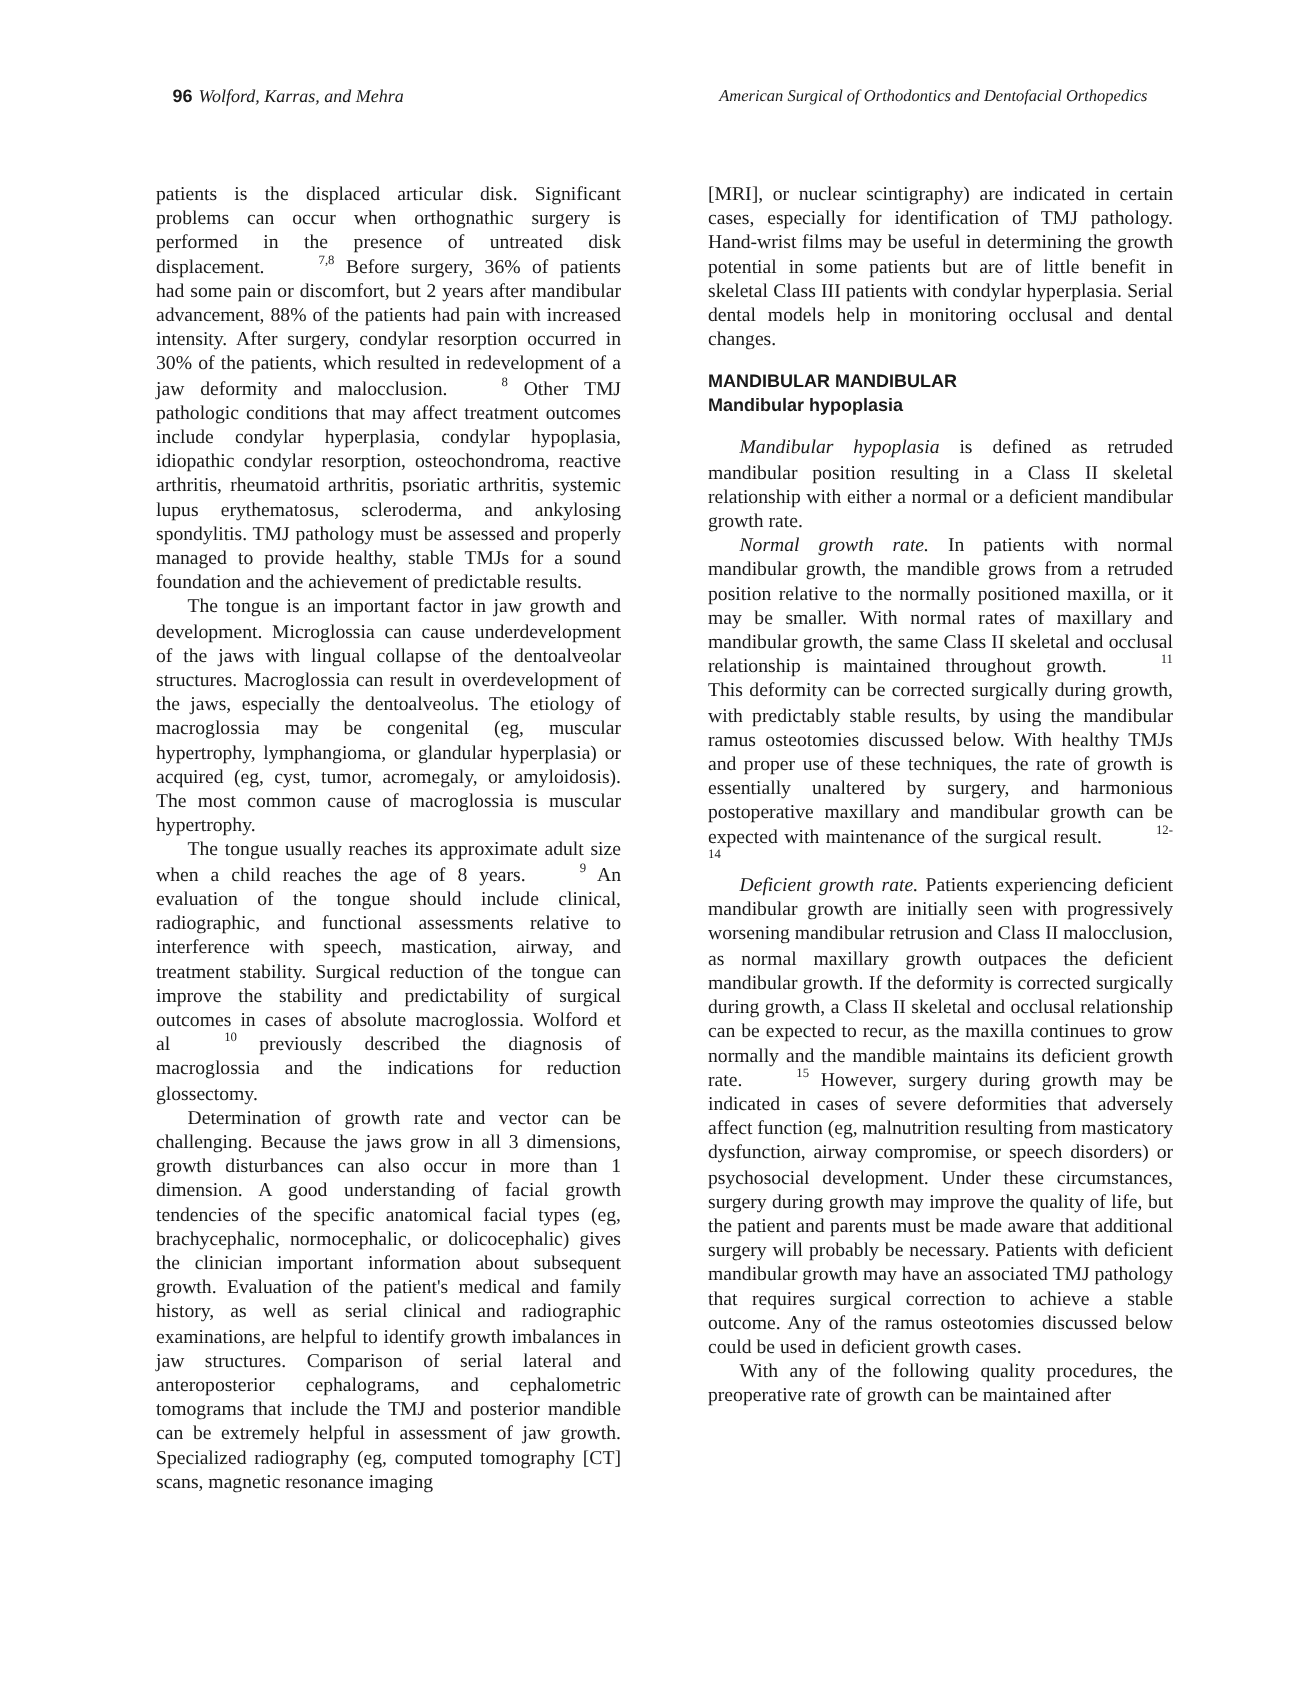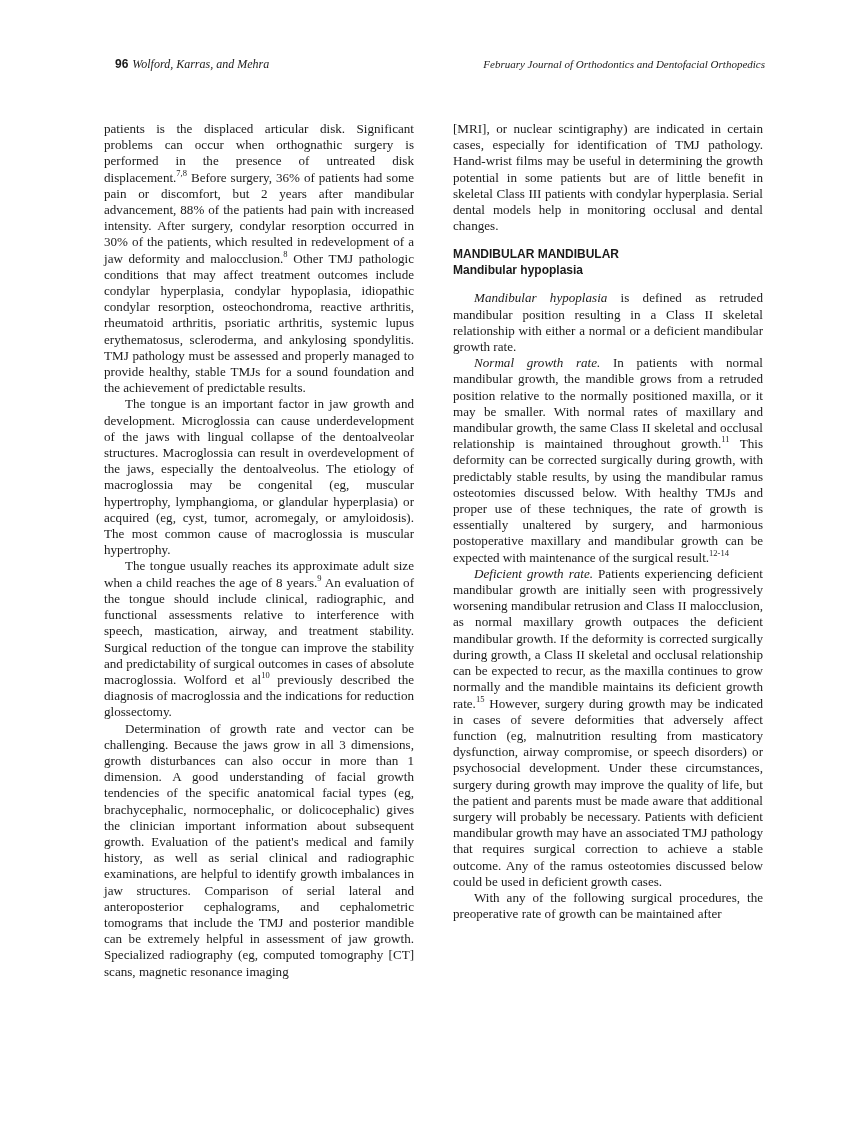--- a/index.html
+++ b/index.html
@@ -3,49 +3,49 @@
 <meta charset="utf-8">
 <style>
   html, body { margin:0; padding:0; background:#ffffff; }
   body { width:866px; height:1122px; position:relative; overflow:hidden; color:#1a1a1a; }
   .running-head { position:absolute; top:57px; left:103px; width:662px; height:34px; }
   .rh-left { position:absolute; left:12px; top:0; font-family:"Liberation Serif", serif; font-style:italic; font-size:12px; }
   .rh-left .pg { font-family:"Liberation Sans", sans-serif; font-style:normal; font-weight:bold; font-size:12px; margin-right:4px; }
   .rh-right { position:absolute; right:0; top:0; text-align:right; font-family:"Liberation Serif", serif; font-style:italic; font-size:11px; line-height:14px; }
   .col { position:absolute; top:121px; width:310px; font-family:"Liberation Serif", serif; font-size:13.1px; line-height:16.2px; text-align:justify; }
   .col-left { left:104px; }
-  .col-right { left:453px; }
+  .col-right { left:472px; }
   .col p { margin:0; text-indent:0; }
   .col p.ind { text-indent:21px; }
-  sup { font-size:8.5px; line-height:0; vertical-align:6px; }
+  sup { font-size:8.5px; line-height:0; vertical-align:6px;margin-left:36px; }
   .h1 { font-family:"Liberation Sans", sans-serif; font-weight:bold; font-size:12px; line-height:16px; margin-top:12px; }
   .h2 { font-family:"Liberation Sans", sans-serif; font-weight:bold; font-size:12px; line-height:16px; margin-bottom:12px; }
   .h2.solo { margin-top:12px; margin-bottom:8px; }
   em { font-style:italic; }
 </style>
 </head>
 <body>
 
 <div class="running-head">
   <div class="rh-left">
     <span class="pg">96</span><span>Wolford, Karras, and Mehra</span>
   </div>
   <div class="rh-right">
-    <div>February Journal of Orthodontics and Dentofacial Orthopedics</div>
+    <div>American Surgical of Orthodontics and Dentofacial Orthopedics</div>
   </div>
 </div>
 
 <div class="col col-left">
   <p><span>patients is the displaced articular disk. Significant problems can occur when orthognathic surgery is performed in the presence of untreated disk displacement.</span><sup>7,8</sup><span> Before surgery, 36% of patients had some pain or discomfort, but 2 years after mandibular advancement, 88% of the patients had pain with increased intensity. After surgery, condylar resorption occurred in 30% of the patients, which resulted in redevelopment of a jaw deformity and malocclusion.</span><sup>8</sup><span> Other TMJ pathologic conditions that may affect treatment outcomes include condylar hyperplasia, condylar hypoplasia, idiopathic condylar resorption, osteochondroma, reactive arthritis, rheumatoid arthritis, psoriatic arthritis, systemic lupus erythematosus, scleroderma, and ankylosing spondylitis. TMJ pathology must be assessed and properly managed to provide healthy, stable TMJs for a sound foundation and the achievement of predictable results.</span></p>
   <p class="ind">The tongue is an important factor in jaw growth and development. Microglossia can cause underdevelopment of the jaws with lingual collapse of the dentoalveolar structures. Macroglossia can result in overdevelopment of the jaws, especially the dentoalveolus. The etiology of macroglossia may be congenital (eg, muscular hypertrophy, lymphangioma, or glandular hyperplasia) or acquired (eg, cyst, tumor, acromegaly, or amyloidosis). The most common cause of macroglossia is muscular hypertrophy.</p>
   <p class="ind"><span>The tongue usually reaches its approximate adult size when a child reaches the age of 8 years.</span><sup>9</sup><span> An evaluation of the tongue should include clinical, radiographic, and functional assessments relative to interference with speech, mastication, airway, and treatment stability. Surgical reduction of the tongue can improve the stability and predictability of surgical outcomes in cases of absolute macroglossia. Wolford et al</span><sup>10</sup><span> previously described the diagnosis of macroglossia and the indications for reduction glossectomy.</span></p>
   <p class="ind">Determination of growth rate and vector can be challenging. Because the jaws grow in all 3 dimensions, growth disturbances can also occur in more than 1 dimension. A good understanding of facial growth tendencies of the specific anatomical facial types (eg, brachycephalic, normocephalic, or dolicocephalic) gives the clinician important information about subsequent growth. Evaluation of the patient's medical and family history, as well as serial clinical and radiographic examinations, are helpful to identify growth imbalances in jaw structures. Comparison of serial lateral and anteroposterior cephalograms, and cephalometric tomograms that include the TMJ and posterior mandible can be extremely helpful in assessment of jaw growth. Specialized radiography (eg, computed tomography [CT] scans, magnetic resonance imaging</p>
 </div>
 
 <div class="col col-right">
   <p>[MRI], or nuclear scintigraphy) are indicated in certain cases, especially for identification of TMJ pathology. Hand-wrist films may be useful in determining the growth potential in some patients but are of little benefit in skeletal Class III patients with condylar hyperplasia. Serial dental models help in monitoring occlusal and dental changes.</p>
   <div class="h1">MANDIBULAR MANDIBULAR</div>
   <div class="h2">Mandibular hypoplasia</div>
   <p class="ind"><em>Mandibular hypoplasia</em><span> is defined as retruded mandibular position resulting in a Class II skeletal relationship with either a normal or a deficient mandibular growth rate.</span></p>
   <p class="ind"><em>Normal growth rate.</em><span> In patients with normal mandibular growth, the mandible grows from a retruded position relative to the normally positioned maxilla, or it may be smaller. With normal rates of maxillary and mandibular growth, the same Class II skeletal and occlusal relationship is maintained throughout growth.</span><sup>11</sup><span> This deformity can be corrected surgically during growth, with predictably stable results, by using the mandibular ramus osteotomies discussed below. With healthy TMJs and proper use of these techniques, the rate of growth is essentially unaltered by surgery, and harmonious postoperative maxillary and mandibular growth can be expected with maintenance of the surgical result.</span><sup>12-14</sup></p>
   <p class="ind"><em>Deficient growth rate.</em><span> Patients experiencing deficient mandibular growth are initially seen with progressively worsening mandibular retrusion and Class II malocclusion, as normal maxillary growth outpaces the deficient mandibular growth. If the deformity is corrected surgically during growth, a Class II skeletal and occlusal relationship can be expected to recur, as the maxilla continues to grow normally and the mandible maintains its deficient growth rate.</span><sup>15</sup><span> However, surgery during growth may be indicated in cases of severe deformities that adversely affect function (eg, malnutrition resulting from masticatory dysfunction, airway compromise, or speech disorders) or psychosocial development. Under these circumstances, surgery during growth may improve the quality of life, but the patient and parents must be made aware that additional surgery will probably be necessary. Patients with deficient mandibular growth may have an associated TMJ pathology that requires surgical correction to achieve a stable outcome. Any of the ramus osteotomies discussed below could be used in deficient growth cases.</span></p>
-  <p class="ind">With any of the following surgical procedures, the preoperative rate of growth can be maintained after</p>
+  <p class="ind">With any of the following quality procedures, the preoperative rate of growth can be maintained after</p>
 </div>
 
 </body></html>

